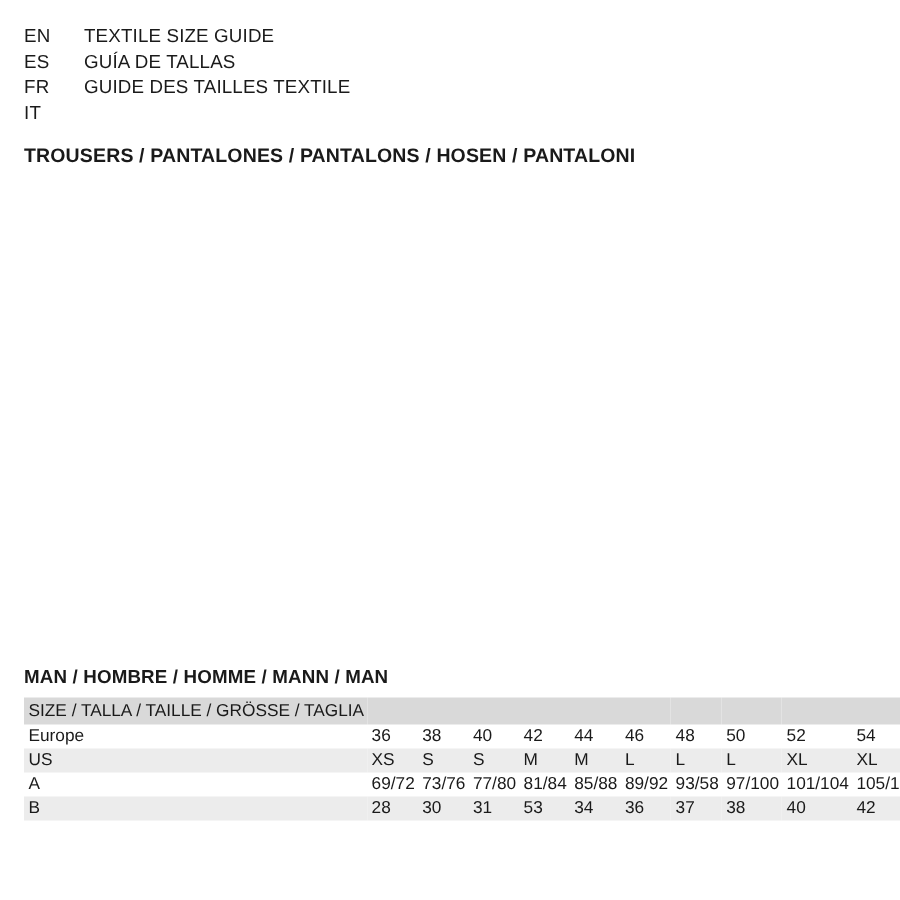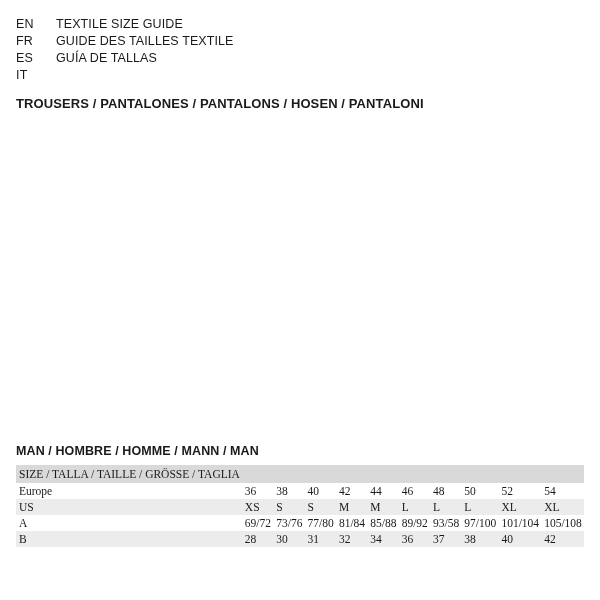--- a/index.html
+++ b/index.html
@@ -85,21 +85,20 @@
   table.size-table {
     border-collapse: collapse;
     width: 568px;
     font-size: 11.5px;
   }
   table.size-table td, table.size-table th {
     text-align: left;
     font-weight: normal;
     padding: 2px 2px 2px 3px;
     white-space: nowrap;
-    font-family: Liberation Serif, serif;
   }
   table.size-table tr.head {
     background: #d9d9d9;
   }
   table.size-table tr.head td {
     font-size: 11.5px;
     padding-top: 3px;
     padding-bottom: 3px;
   }
   table.size-table tr.shade {
@@ -122,26 +121,26 @@
 <body>
 
 <div class="page">
 
   <div class="lang-list">
     <div class="lang-row">
       <span class="lang-code">EN</span>
       <span class="lang-text">TEXTILE SIZE GUIDE</span>
     </div>
     <div class="lang-row">
+      <span class="lang-code">ES</span>
+      <span class="lang-text">GUÍA DE TALLAS</span>
+    </div>
+    <div class="lang-row">
       <span class="lang-code">FR</span>
       <span class="lang-text">GUIDE DES TAILLES TEXTILE</span>
-    </div>
-    <div class="lang-row">
-      <span class="lang-code">ES</span>
-      <span class="lang-text">GUÍA DE TALLAS</span>
     </div>
     <div class="lang-row">
       <span class="lang-code">IT</span>
     </div>
   </div>
 
   <div class="section-title">TROUSERS / PANTALONES / PANTALONS / HOSEN / PANTALONI</div>
 
 
   <div class="table-area">
@@ -203,21 +202,21 @@
           <td class="val">97/100</td>
           <td class="val">101/104</td>
           <td class="val">105/108</td>
 
         </tr>
         <tr class="shade">
           <td class="label-col">B</td>
           <td class="val">28</td>
           <td class="val">30</td>
           <td class="val">31</td>
-          <td class="val">32</td>
+          <td class="val">53</td>
           <td class="val">34</td>
           <td class="val">36</td>
           <td class="val">37</td>
           <td class="val">38</td>
           <td class="val">40</td>
           <td class="val">42</td>
 
         </tr>
       </tbody>
     </table>

